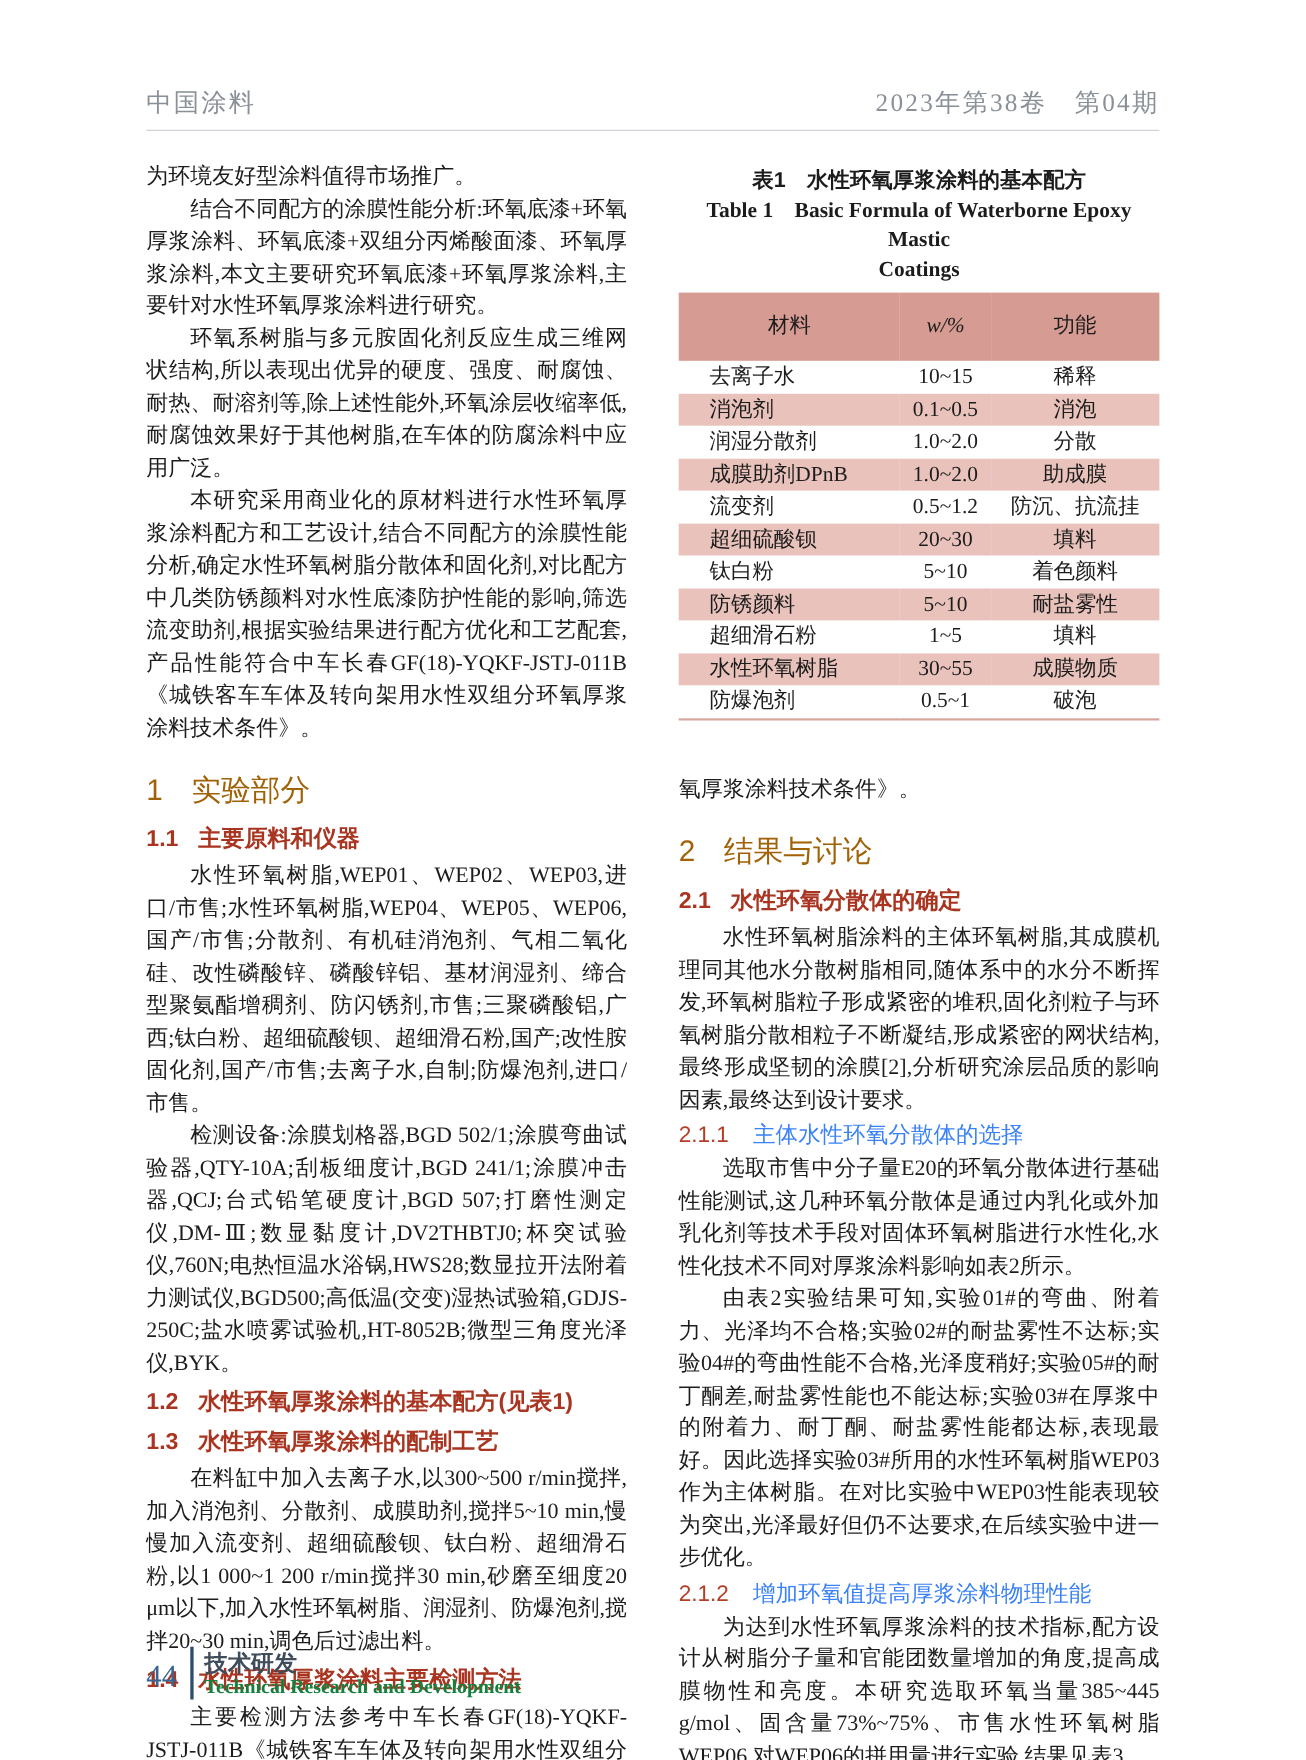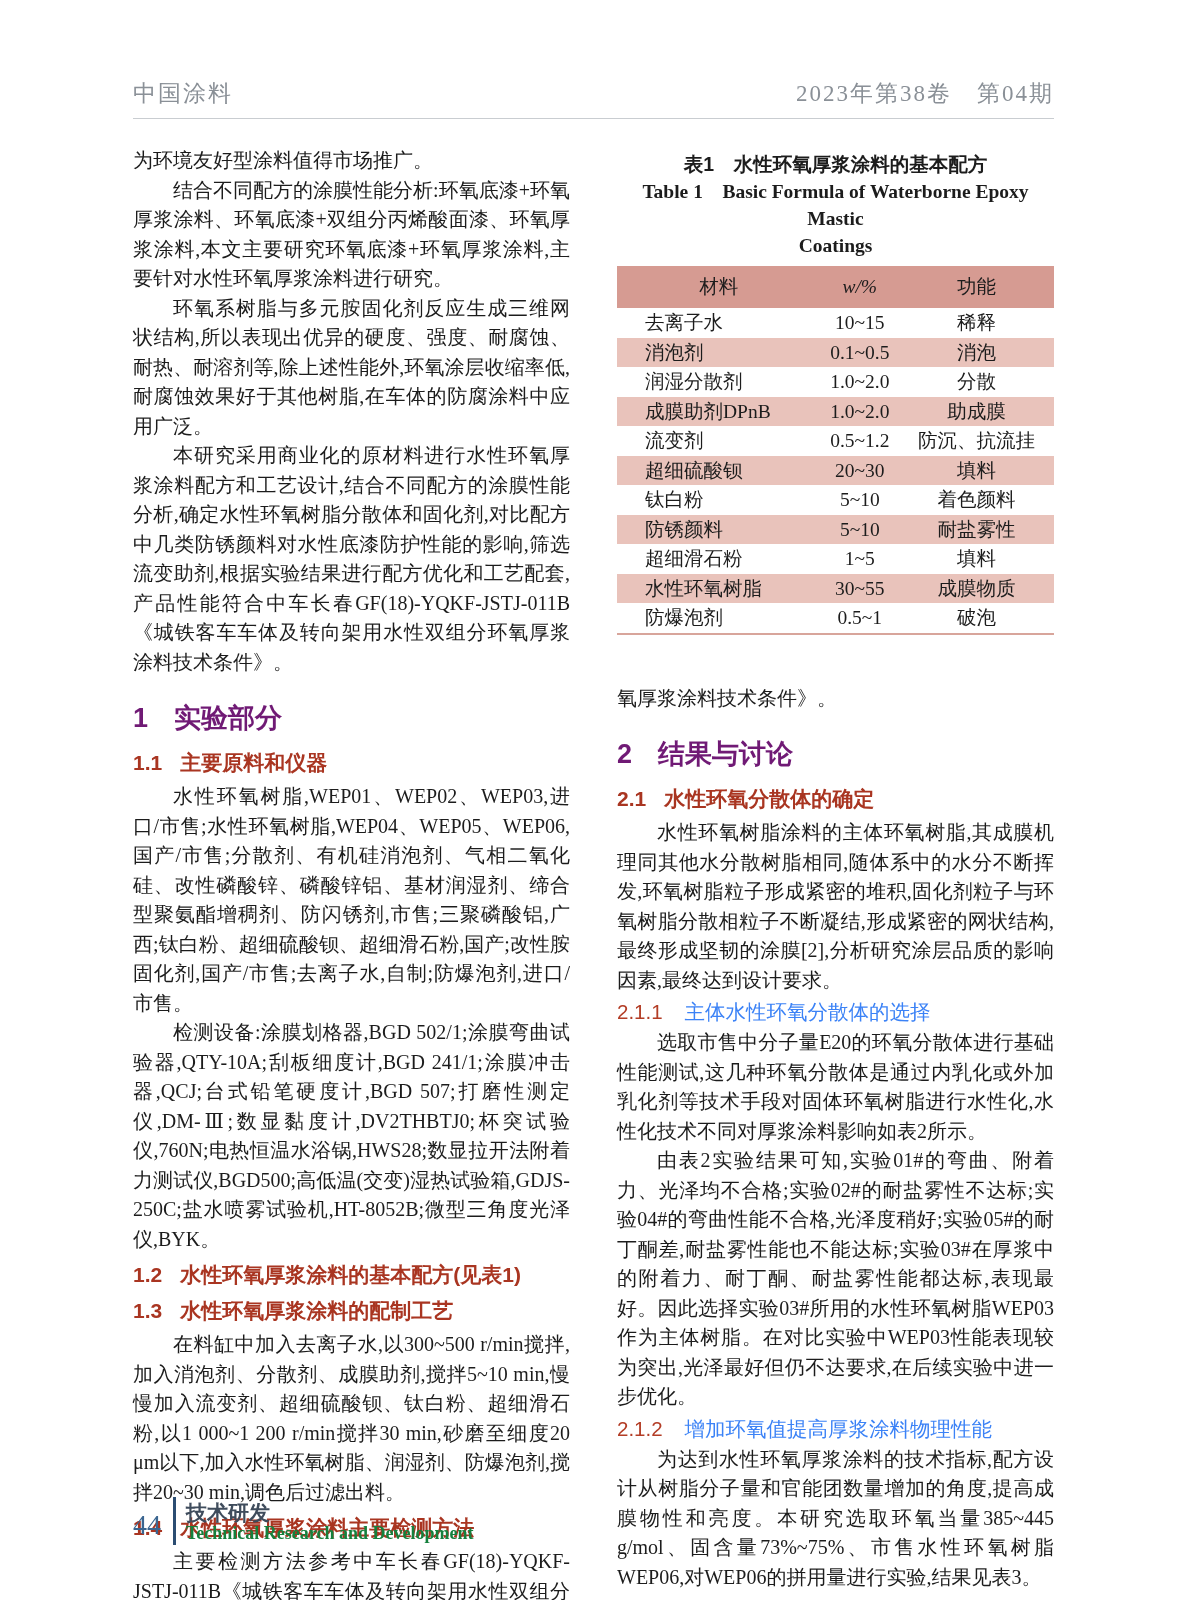--- a/index.html
+++ b/index.html
@@ -17,21 +17,21 @@
     color:#8a9097;font-size:23px;letter-spacing:2px;
   }
   
   .cols{display:flex;gap:47px;margin-top:27px;}
   .col{width:437px;font-size:20px;line-height:29.5px;text-align:justify;}
   p{margin:0;text-indent:2em;}
   p.noindent{text-indent:0;}
   
   .sec{
     font-family:"Liberation Sans","DejaVu Sans",sans-serif;
-    color:#701a75;font-size:27px;font-weight:bold;
+    color:#a16207;font-size:27px;font-weight:normal;
     margin:24px 0 12px 0;line-height:34px;text-align:left;
   }
   .sec .num{margin-right:26px;}
   .sub{
     font-family:"Liberation Sans","DejaVu Sans",sans-serif;
     color:#a93521;font-size:21px;font-weight:bold;
     margin:5px 0 4px 0;line-height:31px;text-align:left;
   }
   .sub .num{margin-right:18px;text-align:center;}
   .subsub{
@@ -48,21 +48,21 @@
     font-family:"Liberation Sans","DejaVu Sans",sans-serif;
     font-weight:bold;font-size:19.5px;line-height:28px;
   }
   .tbl-caption .en{font-weight:bold;font-size:19.5px;line-height:27px;}
   table.t1{
     width:100%;border-collapse:collapse;margin-top:7px;
     font-size:19.5px;border-bottom:2px solid #d8a59b;
   }
   table.t1 th{
     background:#d69b92;font-weight:normal;height:34px;
-    text-align:center;padding:4px;
+    text-align:center;padding:14px;
   }
   table.t1 th.wcol{font-style:italic;}
   table.t1 td{height:28px;padding:0;text-align:center;}
   table.t1 td:first-child{text-align:left;padding-left:28px;}
   table.t1 tbody tr:nth-child(even){background:#e9c3bb;}
   .after-table{margin-top:49px;}
   
   .pg-footer{
     position:absolute;left:133px;top:1497px;
     display:flex;align-items:center;

